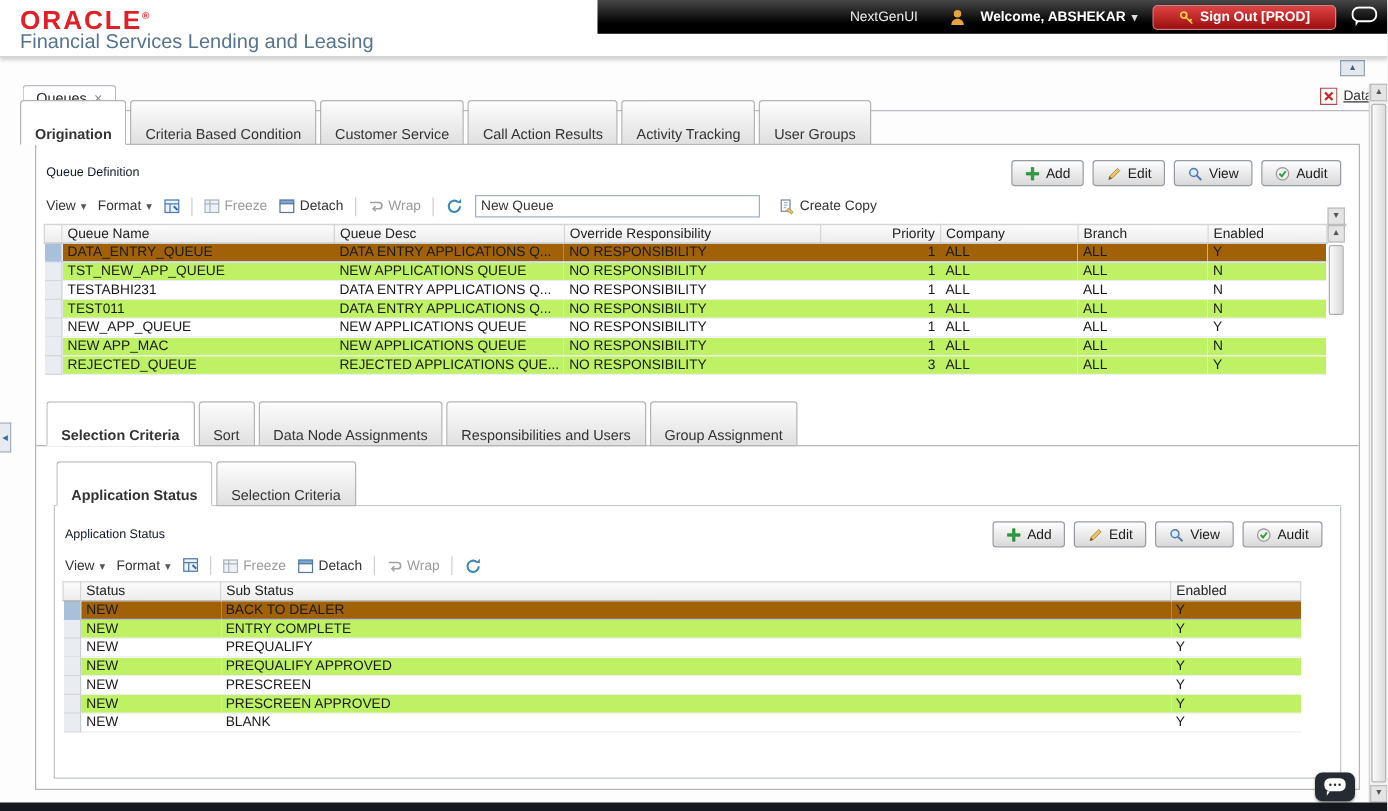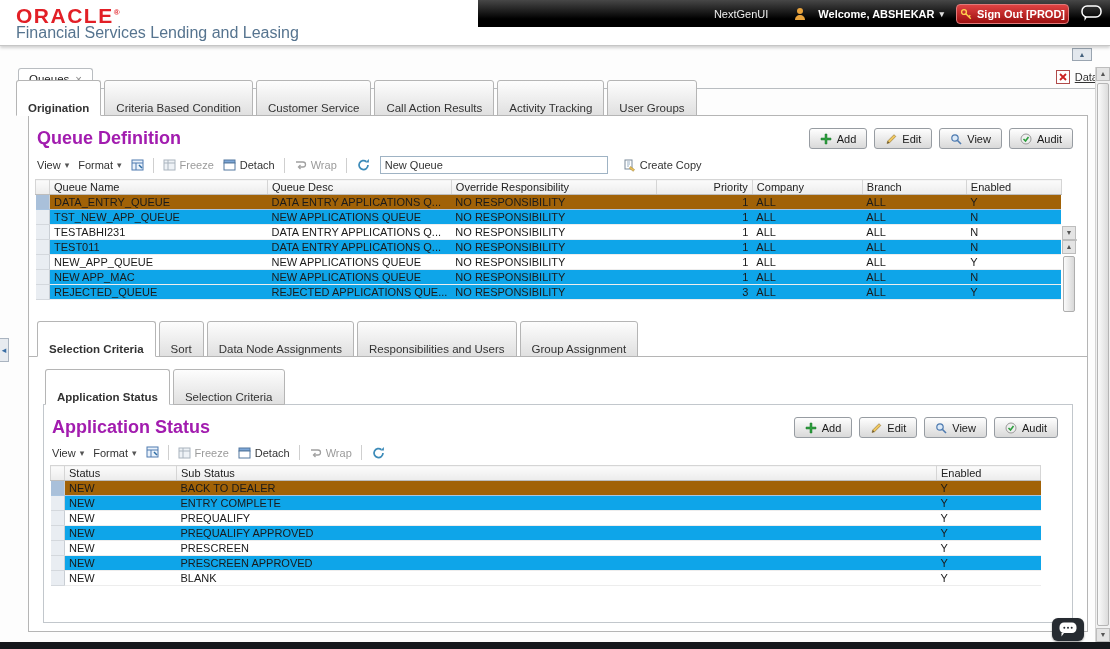--- a/index.html
+++ b/index.html
@@ -5,21 +5,21 @@
 *{margin:0;padding:0;box-sizing:border-box}
 body{font-family:"Liberation Sans",sans-serif;background:#e8e8e8}
 .screen{position:relative;width:1110px;height:649px;background:#fff;overflow:hidden}
 
 
 .app-header{position:absolute;top:0;left:0;right:0;height:46px;background:#fff;border-bottom:1px solid #c6c6c6;box-shadow:0 2px 3px rgba(0,0,0,.18);z-index:6}
 .black-bar{position:absolute;top:0;right:0;width:632px;height:27px;background:linear-gradient(#474747,#000 70%);display:flex;align-items:center;justify-content:flex-end;gap:12px;padding:0 8px;color:#fff}
 .nextgen{font-size:11px;color:#eee;margin-right:14px}
 .welcome{font-size:11px;font-weight:bold;display:inline-flex;align-items:center;gap:5px;color:#fff}
 .caret{font-size:9px;color:#ddd}
-.signout-btn{display:inline-flex;align-items:center;gap:5px;background:linear-gradient(#e04343,#9c0f0f);border:1px solid #e07a7a;border-radius:4px;color:#fff;font-size:11px;font-weight:bold;padding:2px 3px;height:20px;cursor:pointer;font-family:"Liberation Sans",sans-serif}
+.signout-btn{display:inline-flex;align-items:center;gap:5px;background:linear-gradient(#e04343,#9c0f0f);border:1px solid #e07a7a;border-radius:4px;color:#fff;font-size:11px;font-weight:bold;padding:2px 20px;height:20px;cursor:pointer;font-family:"Liberation Sans",sans-serif}
 .brand{position:absolute;left:16px;top:2px}
 .oracle-logo{color:#e21f26;font-weight:bold;font-size:21px;letter-spacing:1.5px;line-height:22px}
 .oracle-logo sup{font-size:8px}
 .brand-sub{color:#56748f;font-size:16px;margin-top:-3px}
 
 
 .workspace{position:absolute;top:46px;left:0;right:0;bottom:7px;background:#fdfdfd}
 .bottom-strip{position:absolute;left:0;right:0;bottom:0;height:7px;background:#15181c}
 .collapse-box{position:absolute;top:2px;right:18px;width:20px;height:13px;background:#e3e8ee;border:1px solid #9aa5b1;text-align:center;font-size:7px;line-height:11px;color:#44617e;cursor:pointer}
 .splitter{position:absolute;left:0;top:292px;width:9px;height:24px;background:#e7ebf0;border:1px solid #aab4c0;border-left:none;color:#3a6ea5;font-size:9px;line-height:22px;text-align:center;cursor:pointer}
@@ -33,42 +33,42 @@
 
 
 .tabs-row{display:flex;align-items:flex-end}
 .tab{height:22px;line-height:20px;padding:17px 11px;font-size:11.5px;color:#333;background:linear-gradient(#fdfdfd,#e0e0e0);border:1px solid #b5b5b5;border-radius:3px 3px 0 0;margin-right:3px;cursor:pointer;white-space:nowrap}
 .tab.active{background:#fff;font-weight:bold;border-bottom-color:#fff}
 .main-tabs{position:absolute;top:48px;left:16px;height:22px;z-index:3}
 
 
 .panel{position:absolute;top:69px;left:28px;right:22px;bottom:10px;background:#fff;border:1px solid #b5b5b5;overflow:hidden}
 .section-head{display:flex;justify-content:space-between;align-items:center;padding:12px 10px 4px 8px}
-.section-title{color:#a21caf;font-weight:bold;font-size:18px}
+.section-title{color:#0f172a;font-weight:normal;font-size:10px}
 .btn-group{display:flex;gap:7px;margin-right:4px}
 .btn{display:inline-flex;align-items:center;gap:5px;font-size:11px;color:#1a1a1a;background:linear-gradient(#fefefe,#d9d9d9);border:1px solid #979ca2;border-radius:3px;padding:0 10px;height:21px;cursor:pointer;font-family:"Liberation Sans",sans-serif}
 
 
 .toolbar{display:flex;align-items:center;gap:9px;padding:3px 8px 5px;font-size:11px;color:#333}
 .tb-item{display:inline-flex;align-items:center;gap:4px;cursor:pointer;white-space:nowrap}
 .tb-sep{width:1px;height:15px;background:#cfcfcf}
 .disabled{color:#9b9b9b;cursor:default}
 .search-input{width:228px;height:18px;border:1px solid #9fb3c4;font-size:11px;padding:0 4px;color:#333;font-family:"Liberation Sans",sans-serif}
 
 
-.table-wrap{display:flex;align-items:center;padding-left:6px}
+.table-wrap{display:flex;align-items:flex-start;padding-left:6px}
 table{border-collapse:collapse;table-layout:fixed;font-size:11px}
 th{background:linear-gradient(#fbfbfb,#ececec);border:1px solid #d5d5d5;border-bottom:1px solid #bdbdbd;font-weight:normal;text-align:left;padding:1px 4px;height:15px;color:#222;overflow:hidden;white-space:nowrap}
 td{padding:1px 4px;height:15px;color:#1a1a1a;border-bottom:1px solid #ededed;overflow:hidden;white-space:nowrap;cursor:default}
 td.stub{width:14px;background:#e9edf2;border-right:1px solid #c9ced4;border-bottom:1px solid #d4d8dd;padding:0}
 th.stub{width:14px;padding:0}
 tr.selected{background:#a16207}
 tr.selected td{border-bottom:1px solid #a9c4e0}
 tr.selected td.stub{background:#a9c0da}
-tr.alt{background:#0ea5e9}
+tr.alt{background:#bef264}
 .num{text-align:right}
 
 
 .vscroll{width:15px;position:relative;background:#f0f0f0;border:1px solid #c8c8c8;border-left:none}
 .vscroll .arr{position:absolute;left:0;right:0;height:14px;background:#e4e4e4;border:1px solid #bdbdbd;text-align:center;font-size:7px;line-height:12px;color:#555;cursor:pointer}
 .vscroll .arr.up{top:0}
 .vscroll .arr.dn{bottom:0}
 .vscroll .thumb{position:absolute;left:1px;right:1px;top:16px;height:56px;background:linear-gradient(90deg,#fafafa,#d8d8d8);border:1px solid #aeaeae;border-radius:2px;cursor:pointer}
 
 

